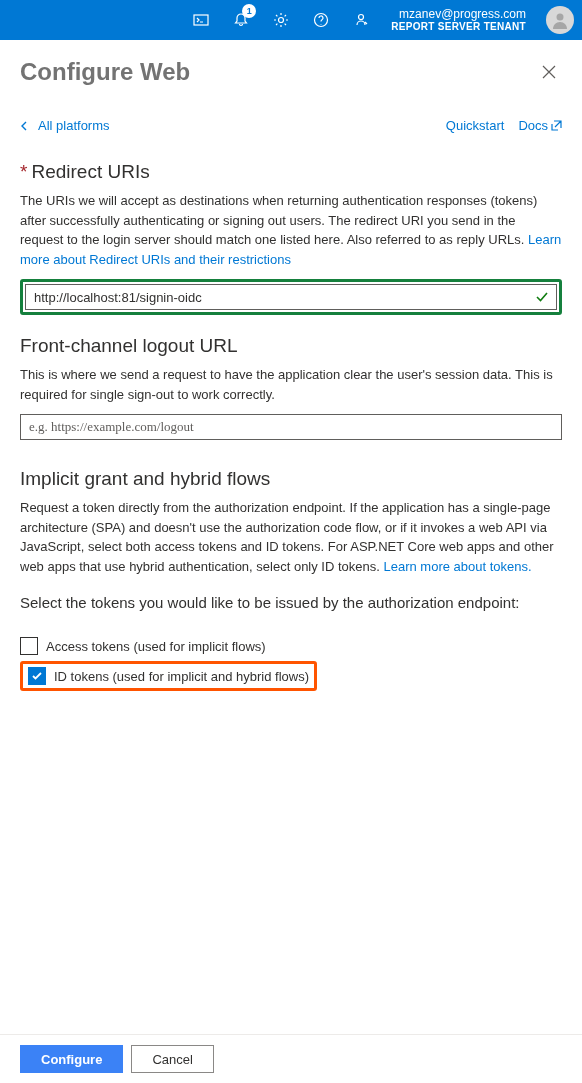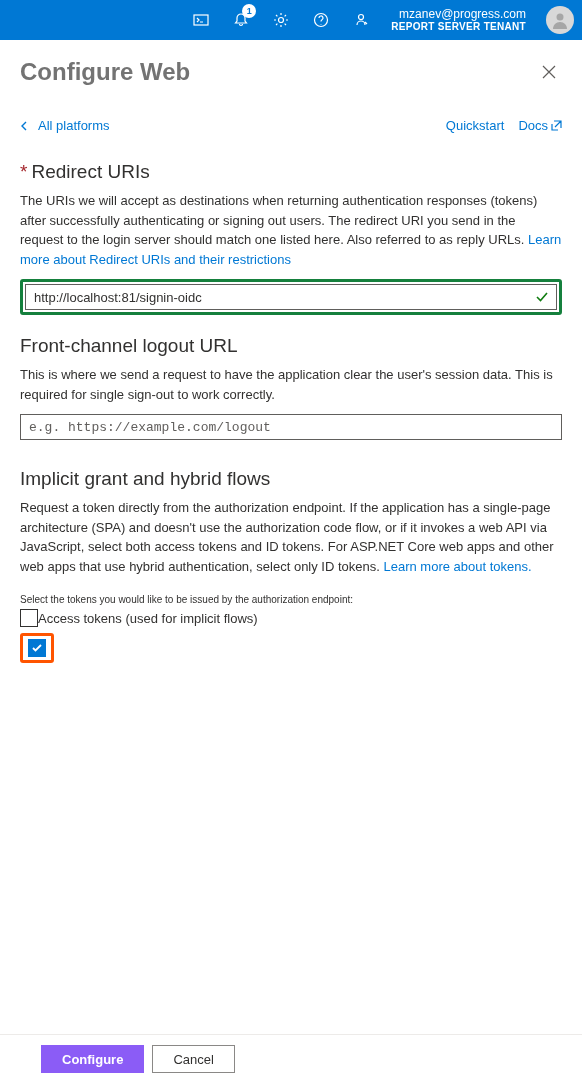--- a/index.html
+++ b/index.html
@@ -159,39 +159,40 @@
       top: 50%;
       transform: translateY(-50%);
       color: #107c10;
     }
     .plain-input {
       width: 100%;
       height: 26px;
       border: 1px solid #605e5c;
       padding: 3px 8px;
       font-size: 13px;
-      font-family: Liberation Mono, monospace;
+      font-family: Liberation Serif, serif;
       color: #323130;
       margin-bottom: 28px;
     }
     .plain-input::placeholder { color: #605e5c; }
     .sub-desc {
       font-size: 13px;
       color: #323130;
       line-height: 1.5;
       margin-bottom: 12px;
     }
     .checkbox-prompt {
-      font-size: 10px;
+      font-size: 15px;
       margin-top: 18px;
-      margin-bottom: 4px;
+      margin-bottom: 26px;
     }
     .checkbox-row {
       display: flex;
       align-items: center;
+      gap: 8px;
       margin-bottom: 6px;
     }
     .checkbox-box {
       width: 18px;
       height: 18px;
       border: 1px solid #323130;
       display: flex;
       align-items: center;
       justify-content: center;
       cursor: pointer;
@@ -223,24 +224,23 @@
     }
     .btn {
       height: 28px;
       padding: 0 20px;
       font-size: 13px;
       font-family: inherit;
       cursor: pointer;
       border: 1px solid transparent;
     }
     .btn-primary {
-      background: #8b5cf6;
+      background: #3b82f6;
       color: #fff;
       font-weight: 600;
-      margin-left: 21px;
     }
     .btn-secondary {
       background: #fff;
       color: #323130;
       border: 1px solid #8a8886;
     }
     svg { display: block; }
   </style>
 </head>
 <body>
@@ -356,20 +356,21 @@
     <div class="checkbox-box"></div>
     <span>Access tokens (used for implicit flows)</span>
   </div>
 
   <div class="highlight-checkbox">
     <div class="checkbox-box checked">
       <svg width="12" height="12" viewBox="0 0 12 12">
           <path d="M2 6l2.5 2.5L10 3" stroke="#fff" stroke-width="1.8" fill="none"></path>
         </svg>
     </div>
+    <span>ID tokens (used for implicit and hybrid flows)</span>
   </div>
 
 </div>
 
 <div class="footer">
   <button class="btn btn-primary">Configure</button>
   <button class="btn btn-secondary">Cancel</button>
 </div>
 
 </body></html>

